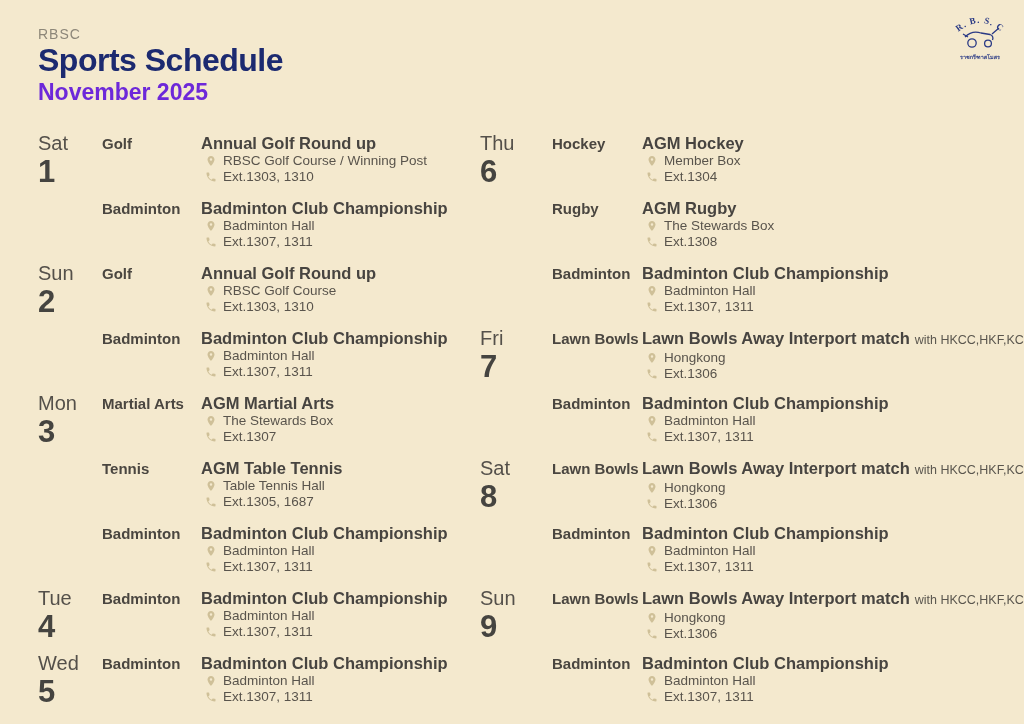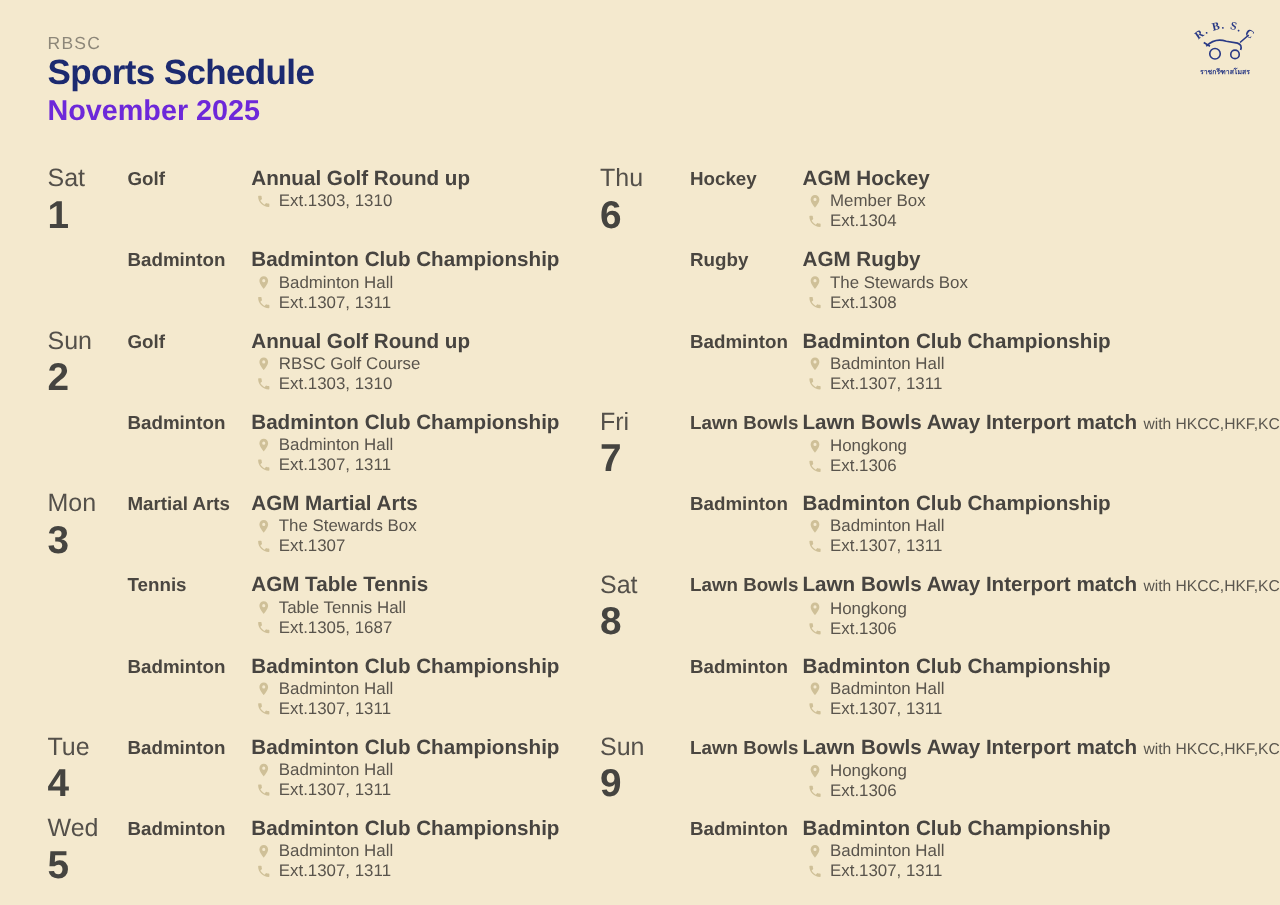--- a/index.html
+++ b/index.html
@@ -5,21 +5,21 @@
   html,body{margin:0;padding:0;}
   body{
     width:1024px;height:724px;
     background:#f4e9ce;
     font-family:"Liberation Sans",sans-serif;
     position:relative;overflow:hidden;
     color:#484440;
   }
   .header{position:absolute;top:26px;left:38px;}
   .club-abbr{font-size:14px;font-weight:normal;color:#8d8779;letter-spacing:1px;}
-  .page-title{margin:2px 0 0 0;font-size:28px;font-weight:bold;color:#1c2a70;line-height:1.0;letter-spacing:-0.5px;}
+  .page-title{margin:2px 0 0 0;font-size:32px;font-weight:bold;color:#1c2a70;line-height:1.0;letter-spacing:-0.5px;}
   .page-subtitle{font-size:23px;font-weight:bold;color:#6d28d9;margin-top:3px;}
   .logo{position:absolute;top:8px;right:12px;width:64px;height:58px;}
   .logo svg{width:100%;height:100%;}
   .logo text{fill:#2a3a85;font-family:"Liberation Serif",serif;font-weight:bold;}
 
   .content{position:absolute;top:133px;left:0;display:flex;}
   .col{display:flex;flex-direction:column;}
   .col-left{margin-left:38px;width:436px;}
   .col-right{margin-left:6px;width:540px;}
   .day-group{display:flex;}
@@ -73,20 +73,26 @@
             <div class="day-name">Sat</div>
             <div class="day-num">1</div>
           </div>
           <div class="entries">
             <div class="entry">
               <div class="sport-cell">Golf</div>
               <div class="event-cell">
                 <div class="event-title"><span>Annual Golf Round up</span></div>
                 <div class="detail">
                   <svg viewBox="0 0 24 24">
+                    <path d="M12 2C8.1 2 5 5.1 5 9c0 5.2 7 13 7 13s7-7.8 7-13c0-3.9-3.1-7-7-7zm0 9.5A2.5 2.5 0 1 1 12 6.5a2.5 2.5 0 0 1 0 5z"></path>
+                  </svg>
+                  <span>RBSC Golf Course / Winning Post</span>
+                </div>
+                <div class="detail">
+                  <svg viewBox="0 0 24 24">
                     <path d="M6.6 10.8c1.4 2.8 3.8 5.1 6.6 6.6l2.2-2.2c.3-.3.7-.4 1-.2 1.1.4 2.3.6 3.6.6.6 0 1 .4 1 1V20c0 .6-.4 1-1 1C10.6 21 3 13.4 3 4c0-.6.4-1 1-1h3.5c.6 0 1 .4 1 1 0 1.2.2 2.4.6 3.6.1.3 0 .7-.2 1l-2.3 2.2z"></path>
                   </svg>
                   <span>Ext.1303, 1310</span>
                 </div>
               </div>
             </div>
             <div class="entry">
               <div class="sport-cell">Badminton</div>
               <div class="event-cell">
                 <div class="event-title"><span>Badminton Club Championship</span></div>

